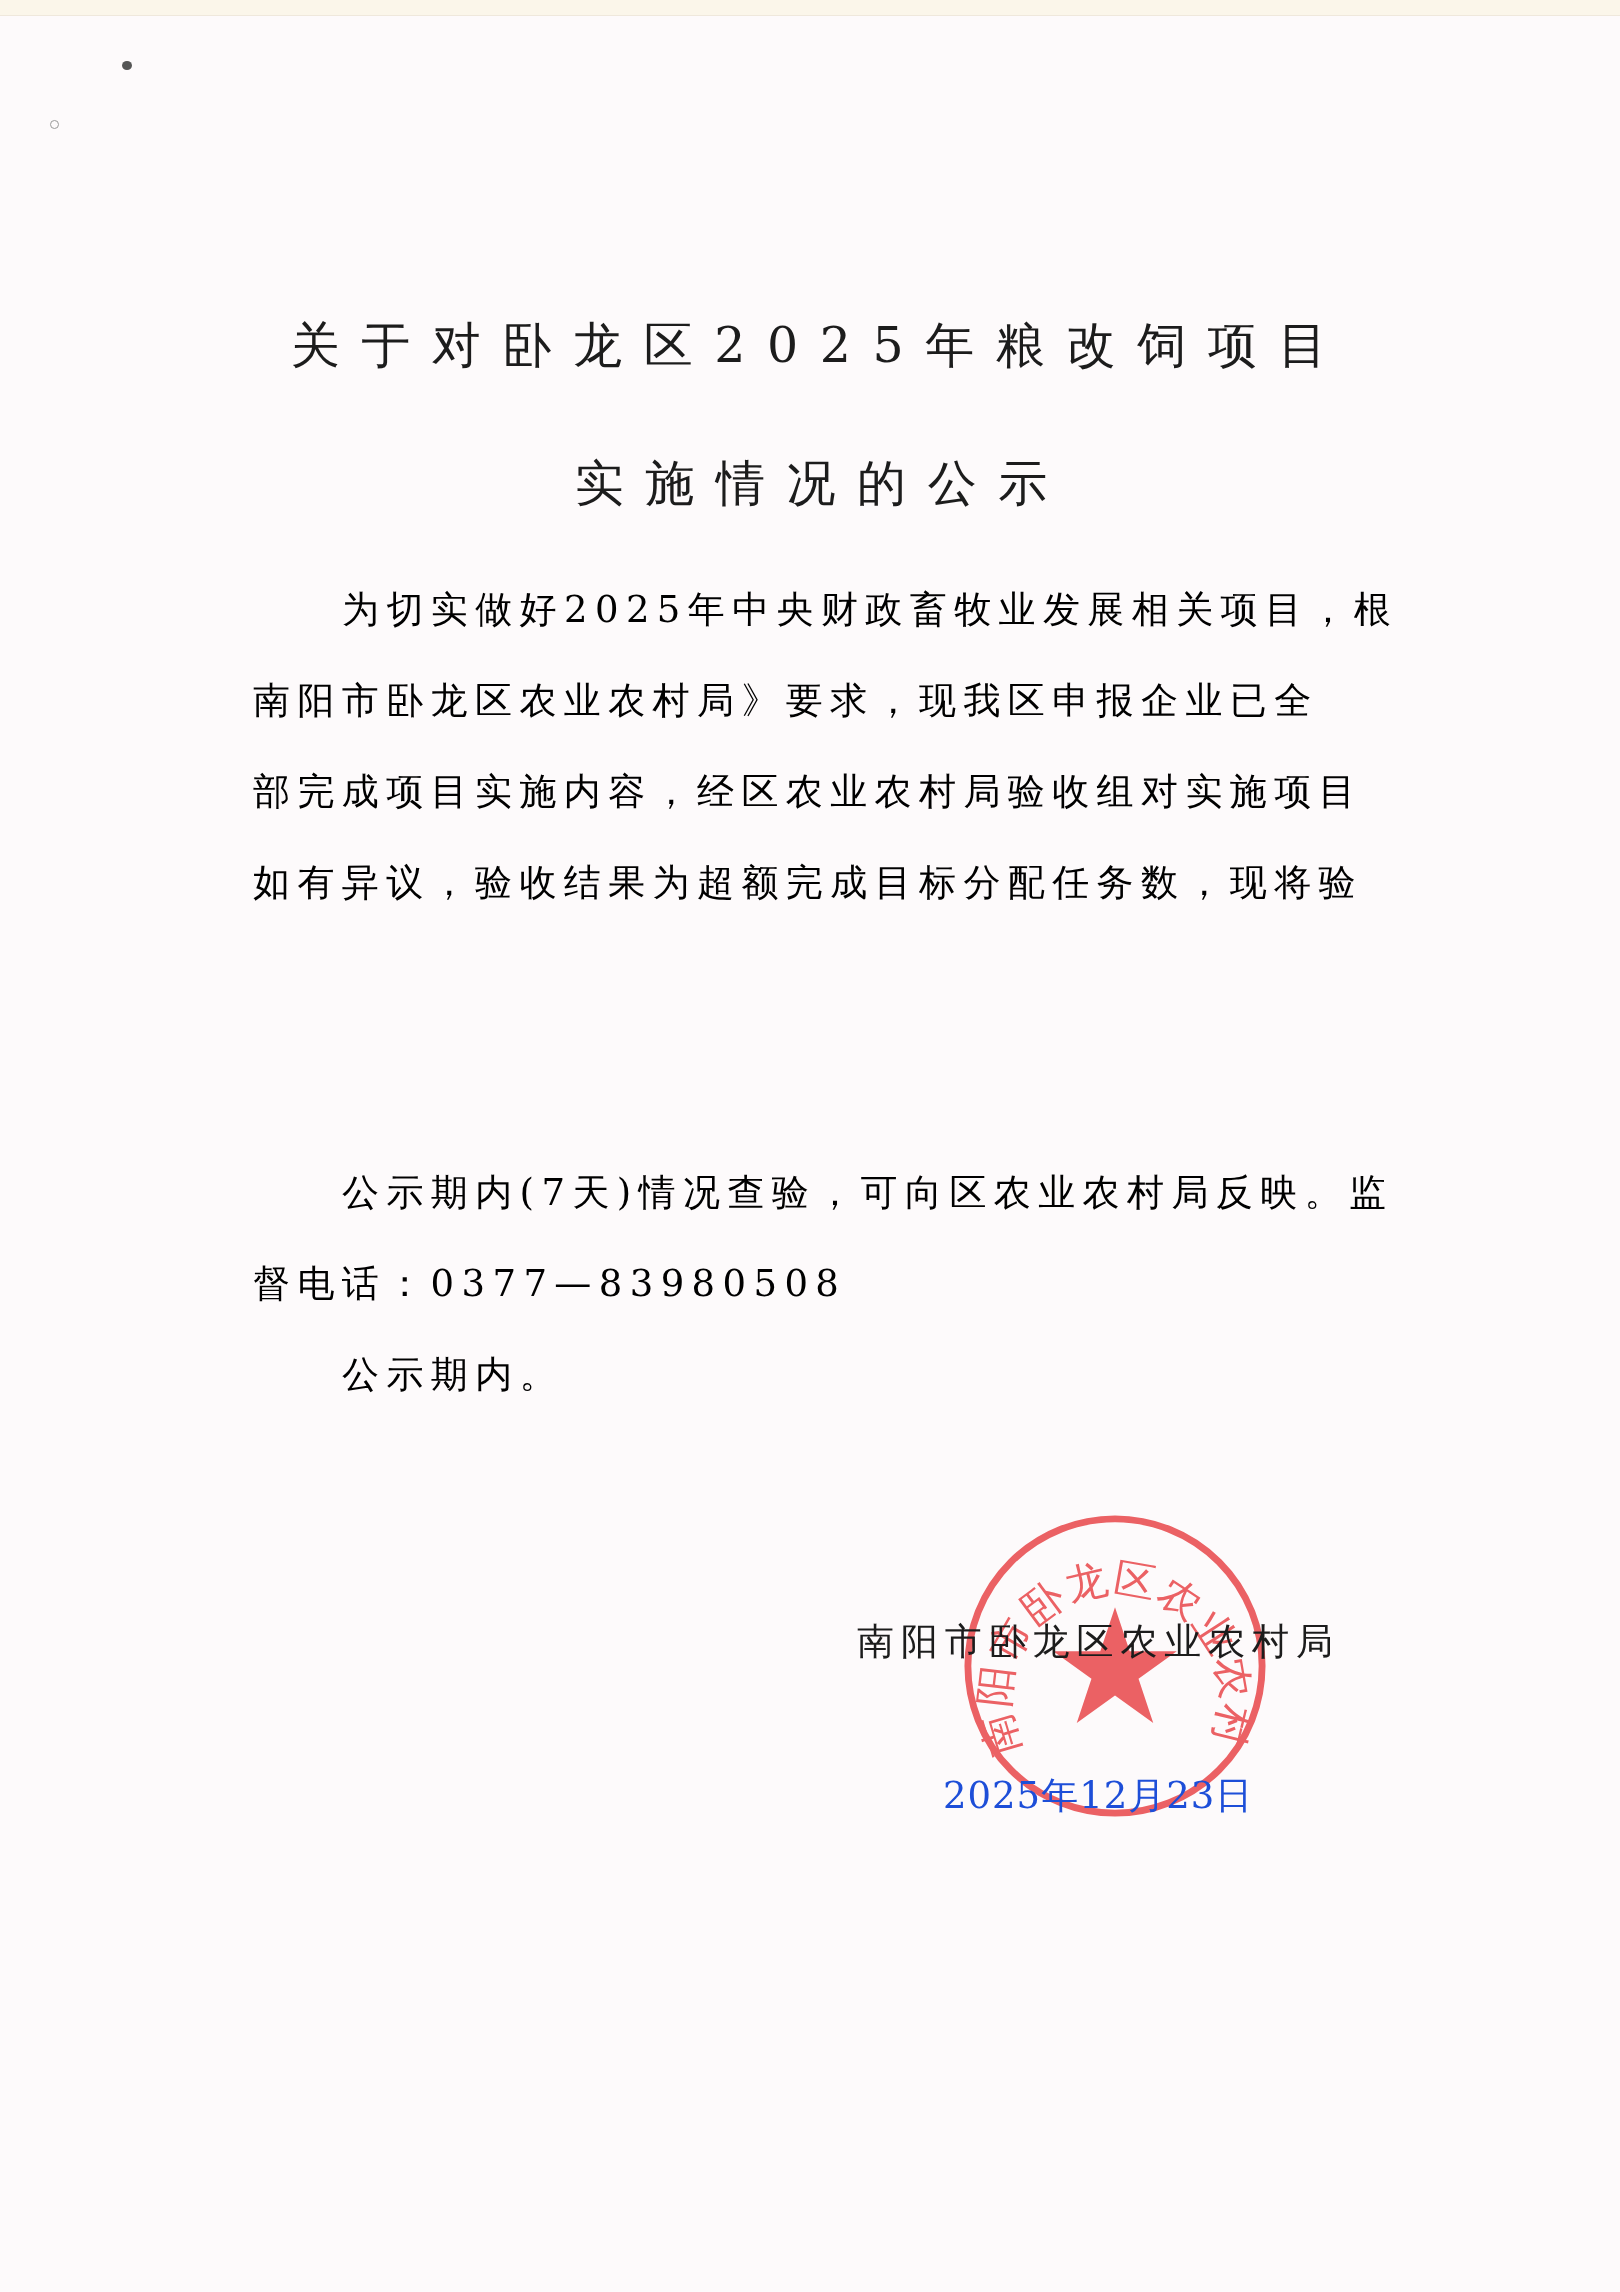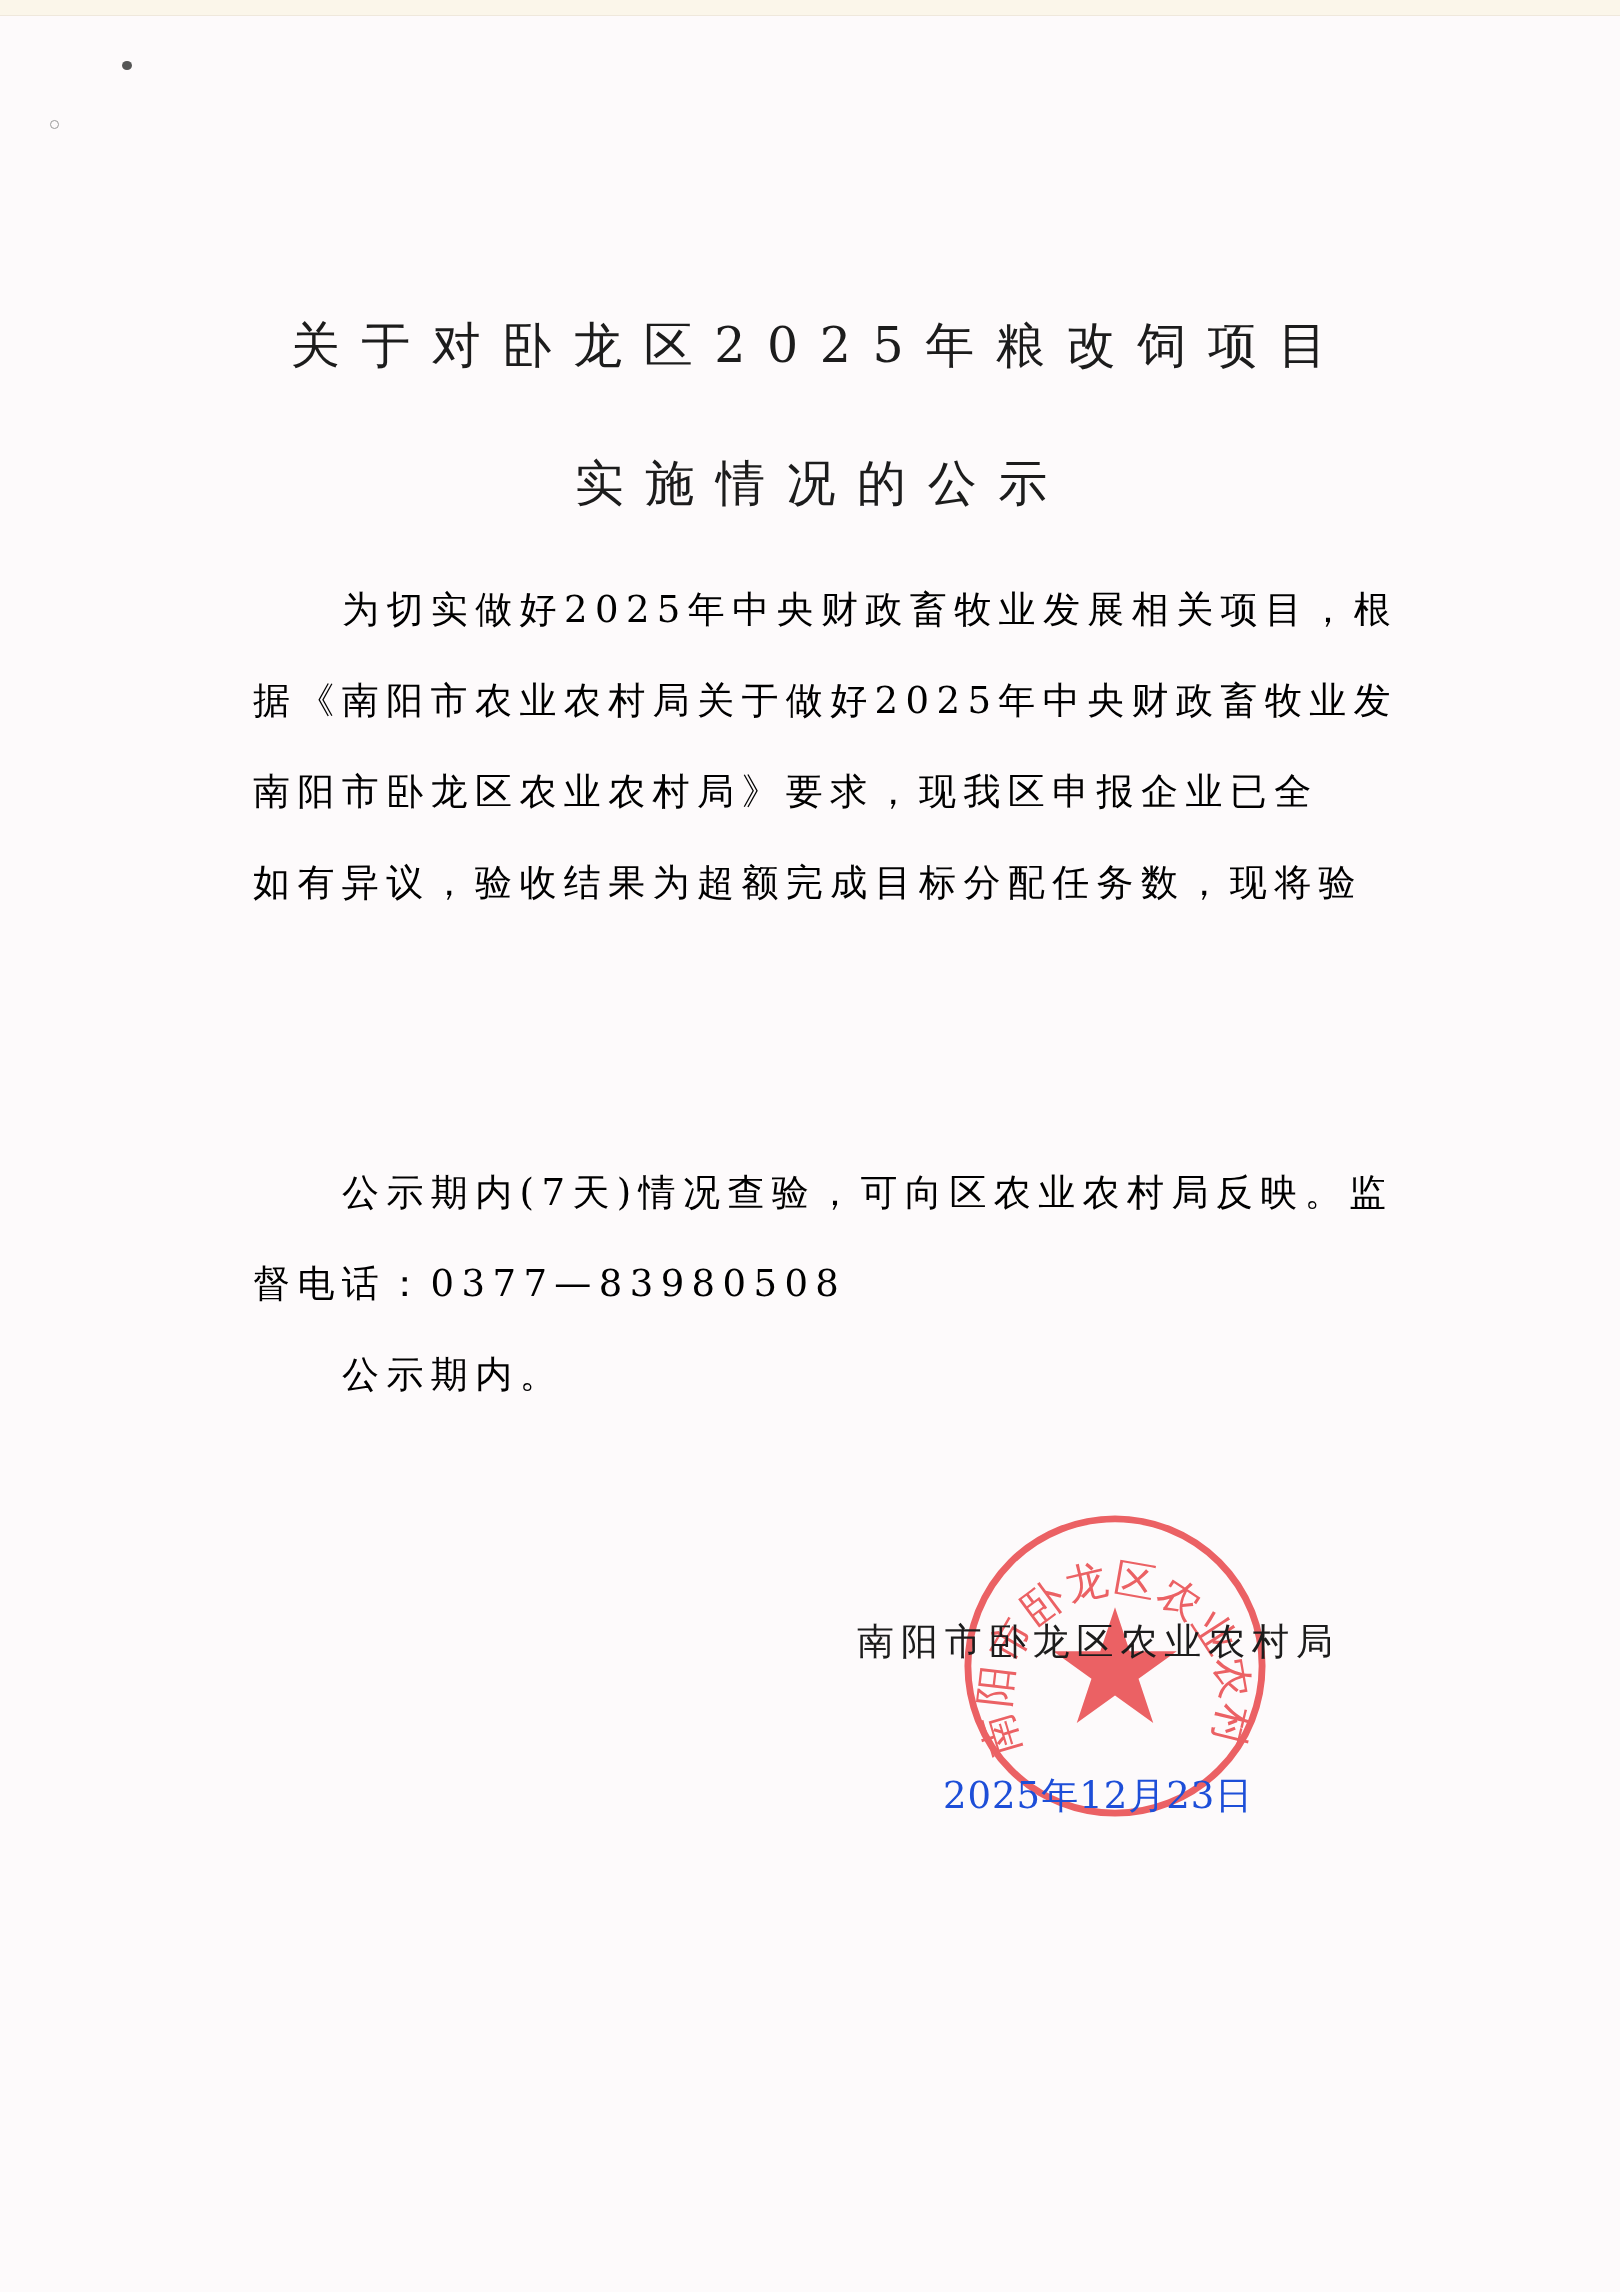--- a/index.html
+++ b/index.html
@@ -104,22 +104,22 @@
 
 <div class="scan-top"></div>
 <div class="speck speck-dark"></div>
 <div class="speck speck-ring"></div>
 
 <div class="title title-1">关于对卧龙区2025年粮改饲项目</div>
 <div class="title title-2">实施情况的公示</div>
 
 <div class="body-text p1">
   <span class="line indent">为切实做好2025年中央财政畜牧业发展相关项目，根</span>
-  <span class="line">据《南阳市农业农村局关于做好2025年中央财政畜牧业发</span>
   <span class="line">南阳市卧龙区农业农村局》要求，现我区申报企业已全</span>
+  <span class="line">部完成项目实施内容，经区农业农村局验收组对实施项目</span>
   <span class="line">如有异议，验收结果为超额完成目标分配任务数，现将验</span>
 </div>
 
 <div class="body-text p2">
   <span class="line indent">公示期内(7天)情况查验，可向区农业农村局反映。监</span>
   <span class="line">督电话：0377—83980508</span>
 </div>
 
 <div class="body-text p3">
   <span class="line indent">公示期内。</span>

